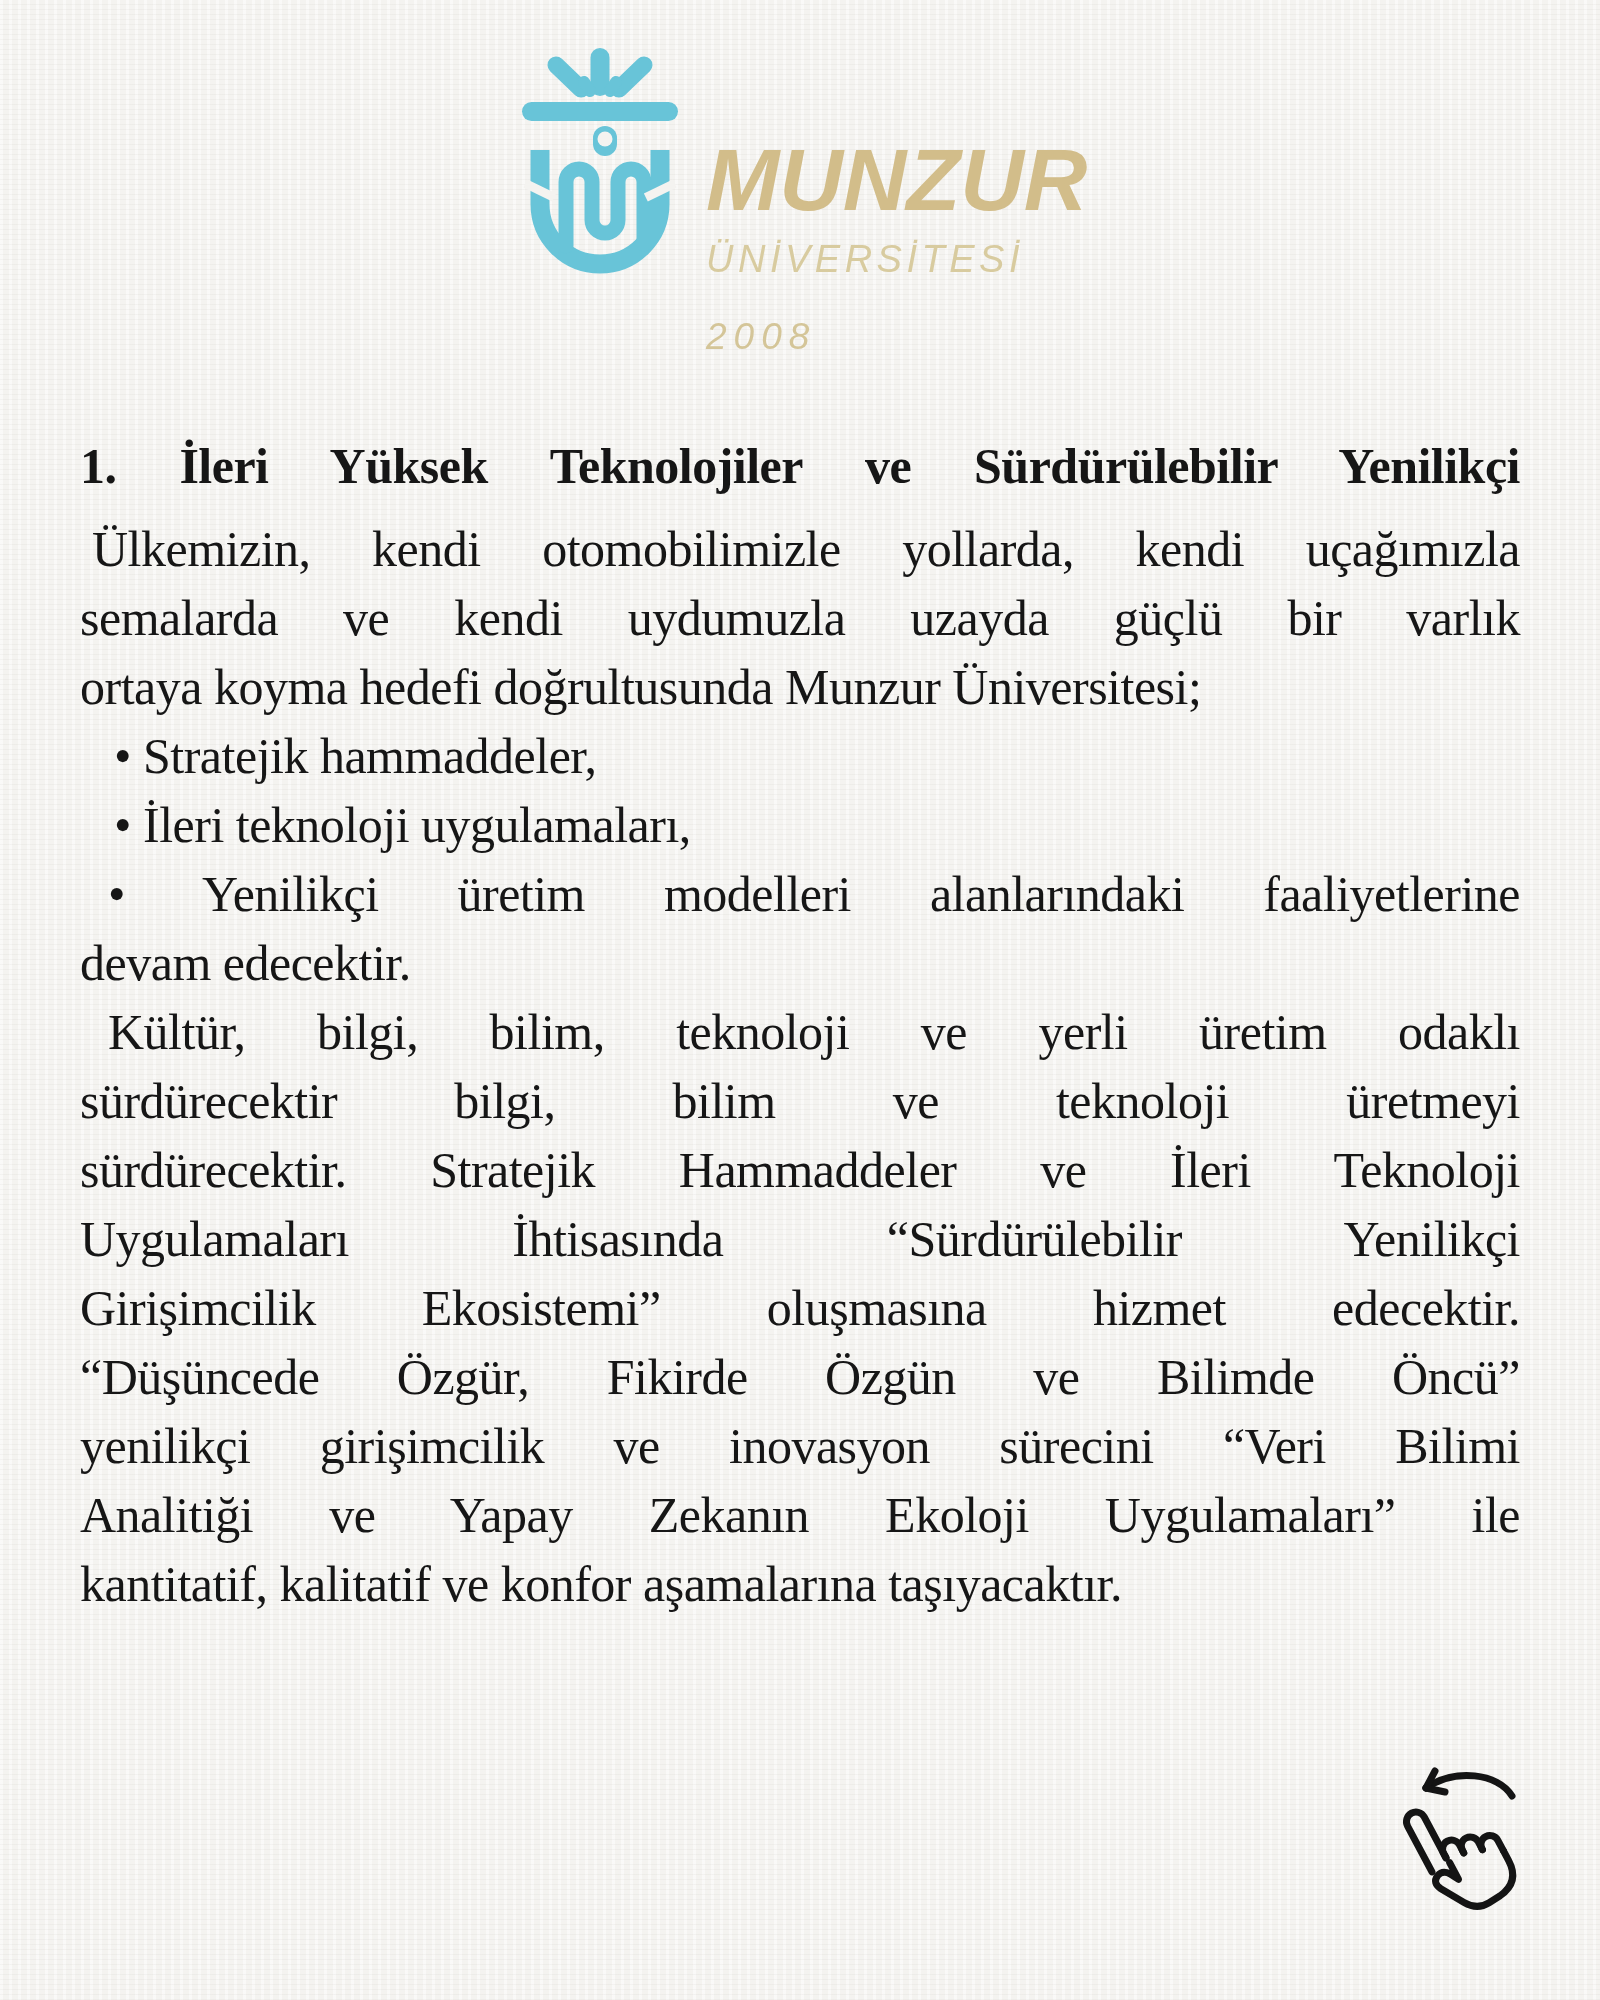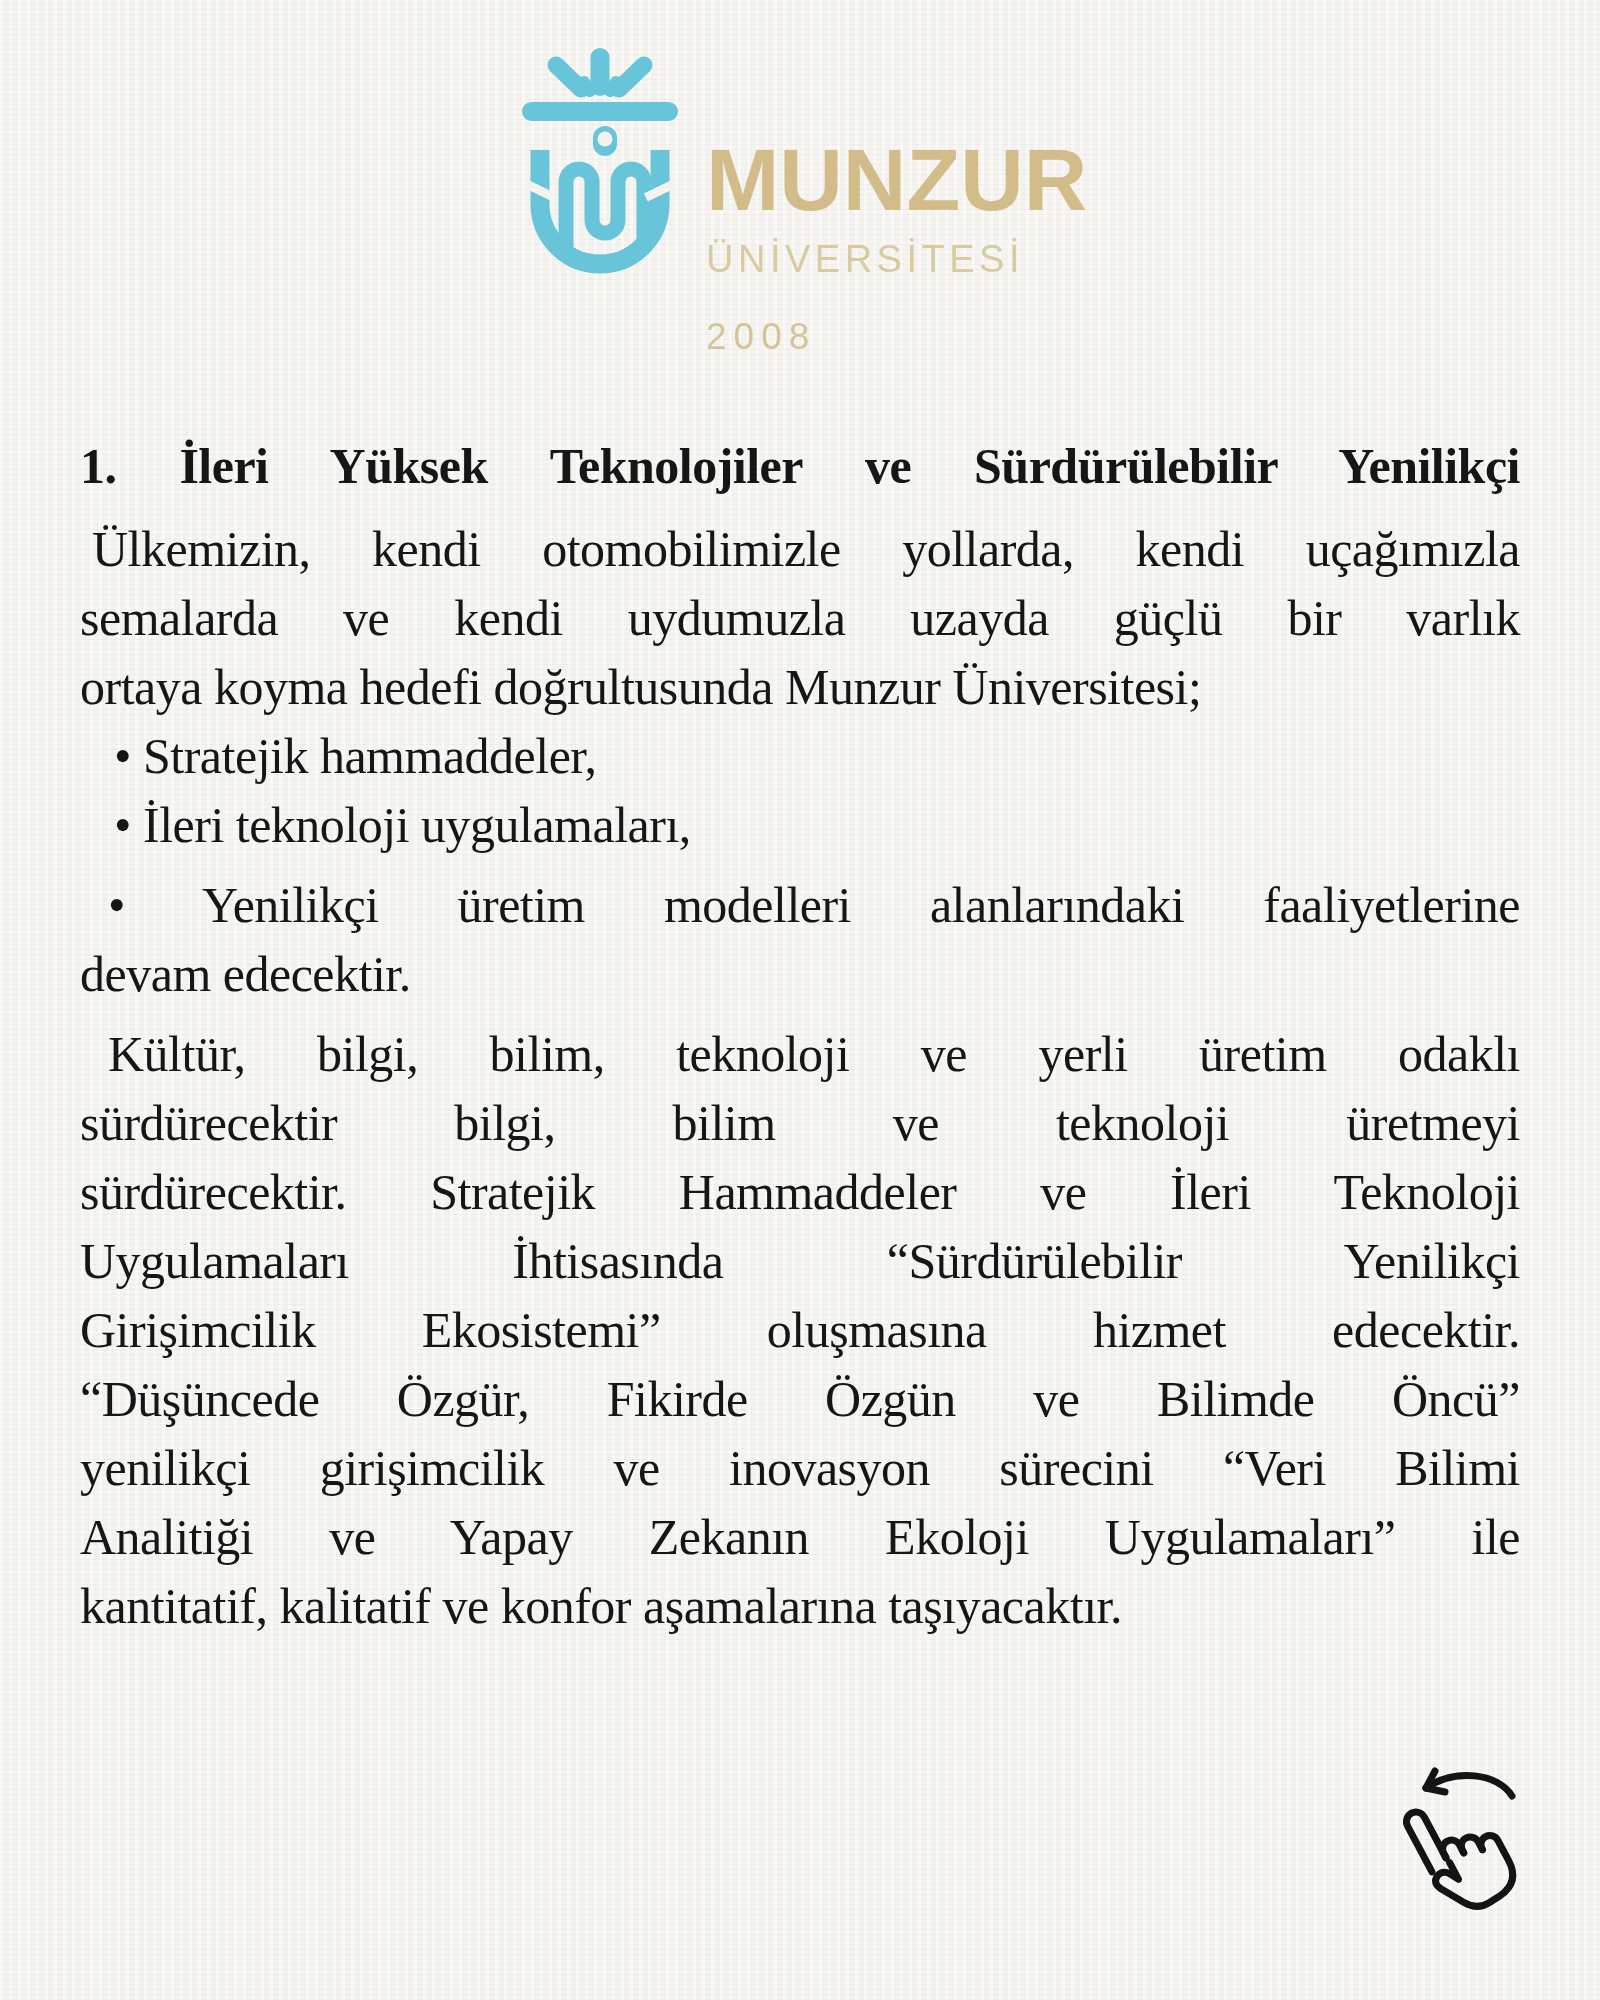--- a/index.html
+++ b/index.html
@@ -8,36 +8,36 @@
     width:1600px;height:2000px;
     background-color:#f4f3f0;
     background-image:
       repeating-linear-gradient(0deg, rgba(125,120,108,0.055) 0px, rgba(125,120,108,0.055) 1px, transparent 1px, transparent 5px),
       repeating-linear-gradient(90deg, rgba(255,255,255,0.5) 0px, rgba(255,255,255,0.5) 3px, transparent 3px, transparent 9px);
     overflow:hidden;
     font-family:"Liberation Serif","DejaVu Serif",serif;
     color:#161616;
   }
   
-  .logo{position:absolute;left:520px;top:36px;width:580px;height:350px;}
+  .logo{position:absolute;left:520px;top:36px;width:580px;height:350px;font-style:italic;}
   .logo-mark{position:absolute;left:0;top:12px;}
   .logo-text{position:absolute;left:186px;top:100px;font-family:"Liberation Sans","DejaVu Sans",sans-serif;}
   .logo-name{font-size:88px;font-weight:bold;color:#d2bd8a;line-height:1;letter-spacing:0;}
   .logo-sub{margin-top:16px;font-size:38px;font-weight:400;color:#d8cb9f;letter-spacing:4.5px;line-height:1;}
   .logo-year{margin-top:40px;font-size:37px;color:#d4c598;letter-spacing:7px;line-height:1;}
   
   .content{
     position:absolute;left:80px;right:80px;top:432px;
     font-size:50px;line-height:69px;letter-spacing:-0.5px;
   }
   .ln{white-space:nowrap;text-justify:inter-word;}
   .j{text-align:justify;text-align-last:justify;}
   .heading{font-weight:bold;margin-bottom:14px;}
   .ind-s{padding-left:12px;font-family:Liberation Serif, serif;}
-  .ind-m{padding-left:28px;margin-top:11px;}
+  .ind-m{padding-left:28px;}
   .ind-b{padding-left:34px;}
   
   .swipe{position:absolute;left:1392px;top:1760px;width:160px;height:170px;cursor:pointer;}
 </style>
 </head>
 <body>
 
 <div class="page">
 
   <div class="logo">

